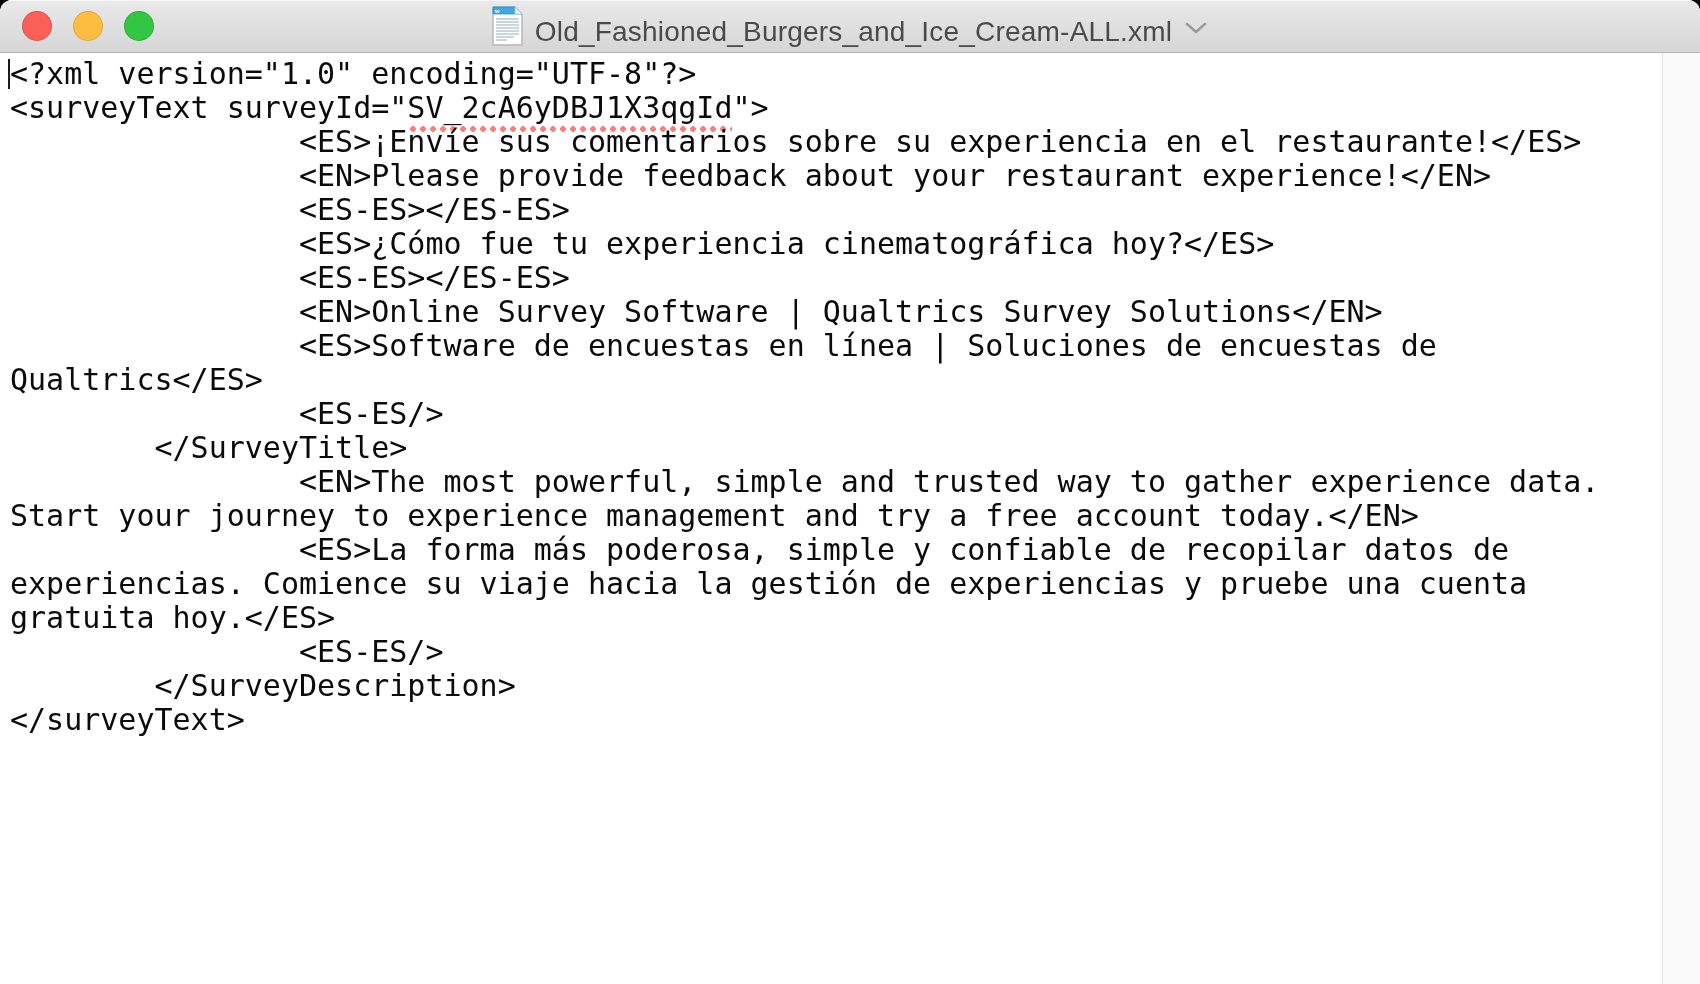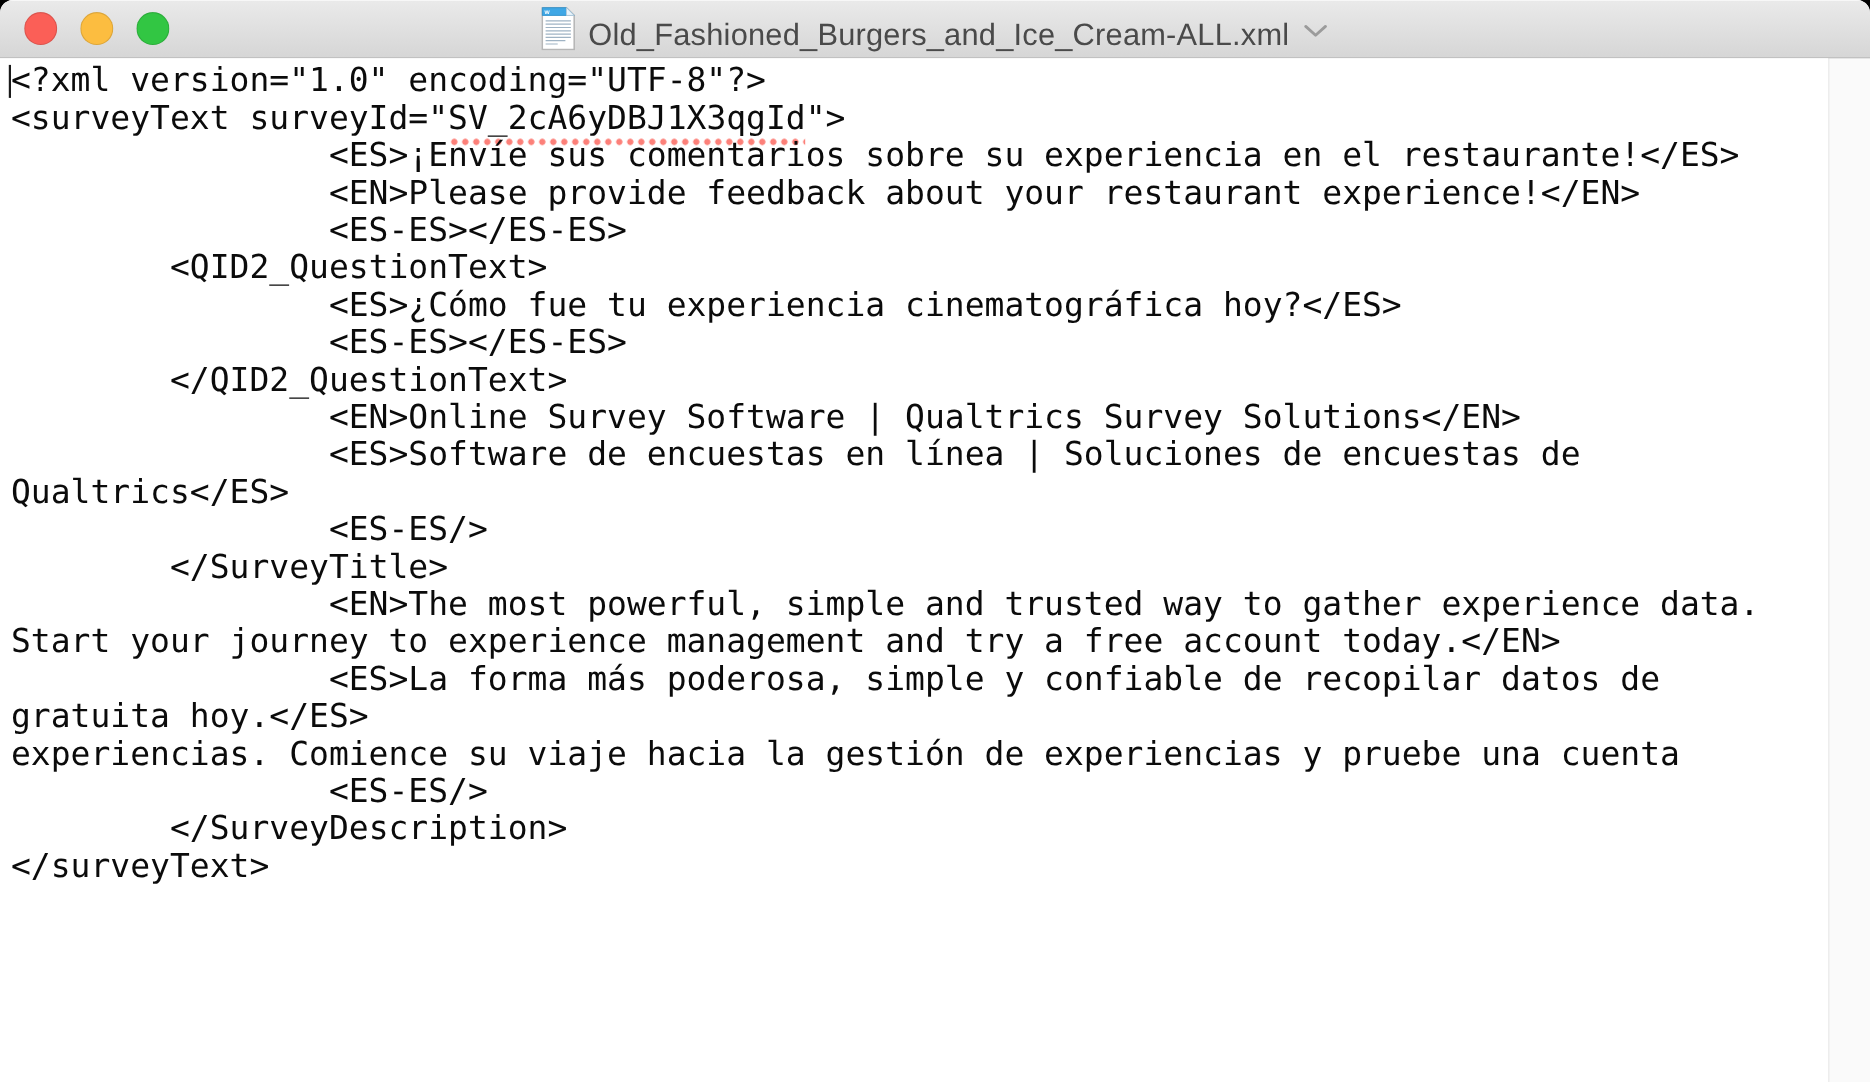--- a/index.html
+++ b/index.html
@@ -93,34 +93,32 @@
 
   <div class="content">
     <div class="editor">
       <div class="caret"></div>
 
     <div class="code-line">&lt;?xml version="1.0" encoding="UTF-8"?&gt;</div>
         <div class="code-line">&lt;surveyText surveyId="<span class="misspelled">SV_2cA6yDBJ1X3qgId</span>"&gt;</div>
         <div class="code-line">		&lt;ES&gt;¡Envíe sus comentarios sobre su experiencia en el restaurante!&lt;/ES&gt;</div>
         <div class="code-line">		&lt;EN&gt;Please provide feedback about your restaurant experience!&lt;/EN&gt;</div>
         <div class="code-line">		&lt;ES-ES&gt;&lt;/ES-ES&gt;</div>
-        <div class="code-line">	&lt;QID2_QuestionText&gt;</div>
         <div class="code-line">		&lt;ES&gt;¿Cómo fue tu experiencia cinematográfica hoy?&lt;/ES&gt;</div>
         <div class="code-line">		&lt;ES-ES&gt;&lt;/ES-ES&gt;</div>
-        <div class="code-line">	&lt;/QID2_QuestionText&gt;</div>
         <div class="code-line">		&lt;EN&gt;Online Survey Software | Qualtrics Survey Solutions&lt;/EN&gt;</div>
         <div class="code-line">		&lt;ES&gt;Software de encuestas en línea | Soluciones de encuestas de</div>
         <div class="code-line">Qualtrics&lt;/ES&gt;</div>
         <div class="code-line">		&lt;ES-ES/&gt;</div>
         <div class="code-line">	&lt;/SurveyTitle&gt;</div>
         <div class="code-line">		&lt;EN&gt;The most powerful, simple and trusted way to gather experience data.</div>
         <div class="code-line">Start your journey to experience management and try a free account today.&lt;/EN&gt;</div>
         <div class="code-line">		&lt;ES&gt;La forma más poderosa, simple y confiable de recopilar datos de</div>
+        <div class="code-line">experiencias. Comience su viaje hacia la gestión de experiencias y pruebe una cuenta</div>
         <div class="code-line">gratuita hoy.&lt;/ES&gt;</div>
-        <div class="code-line">experiencias. Comience su viaje hacia la gestión de experiencias y pruebe una cuenta</div>
         <div class="code-line">		&lt;ES-ES/&gt;</div>
         <div class="code-line">	&lt;/SurveyDescription&gt;</div>
         <div class="code-line">&lt;/surveyText&gt;</div>
       </div>
     <div class="scrollbar"></div>
   </div>
 
 </div>
 
 </body></html>

